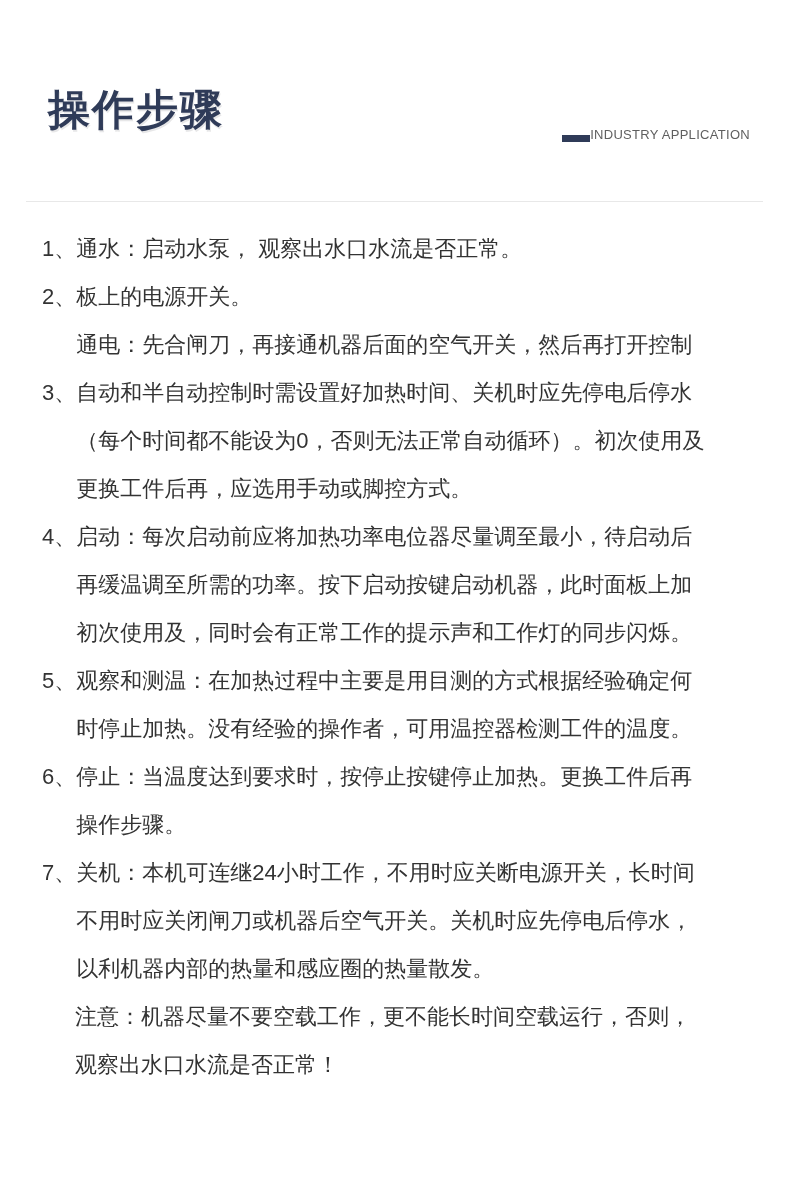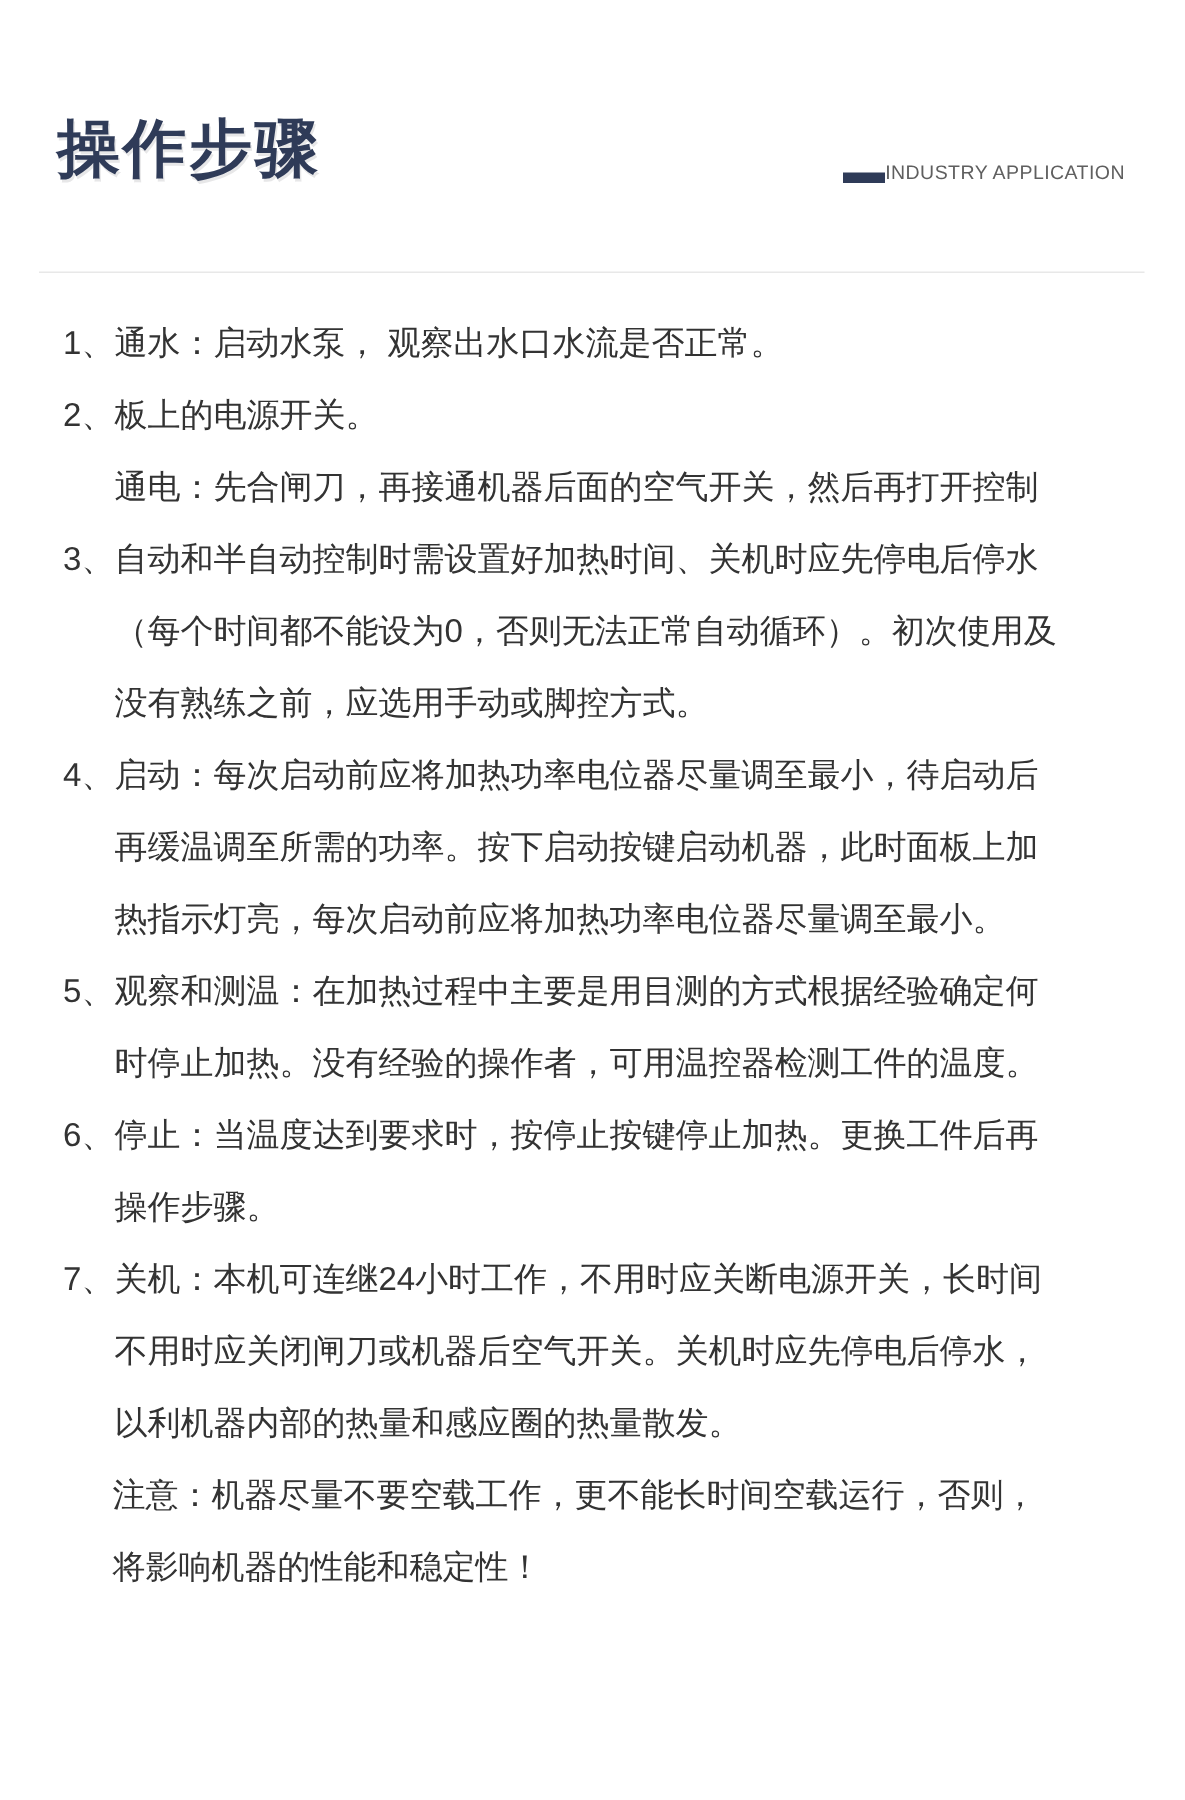--- a/index.html
+++ b/index.html
@@ -15,28 +15,27 @@
     background: #ffffff;
     overflow: hidden;
   }
   .header {
     display: flex;
     justify-content: space-between;
     align-items: stretch;
     padding: 78px 40px 0 38px;
   }
   .page-title {
-    margin: 0;
+    margin: 10px;
     font-size: 42px;
     line-height: 44px;
     font-weight: 700;
     color: #2f3b58;
     letter-spacing: 2px;
     text-shadow: 1px 2px 0 rgba(120,120,130,0.18);
-    font-family: Liberation Serif, serif;
   }
   .header-right {
     display: flex;
     flex-direction: row;
     align-items: flex-end;
     justify-content: space-between;
     padding-top: 1px;
   }
   .accent-bar {
     display: block;
@@ -109,30 +108,30 @@
         <div class="line">板上的电源开关。</div>
         <div class="line">通电：先合闸刀，再接通机器后面的空气开关，然后再打开控制</div>
       </div>
     </div>
 
     <div class="step">
       <span class="step-num">3、</span>
       <div class="step-lines">
         <div class="line">自动和半自动控制时需设置好加热时间、关机时应先停电后停水</div>
         <div class="line">（每个时间都不能设为0，否则无法正常自动循环）。初次使用及</div>
-        <div class="line">没有熟练之前，应选用手动或脚控方式。</div>
+        <div class="line">更换工件后再，应选用手动或脚控方式。</div>
       </div>
     </div>
 
     <div class="step">
       <span class="step-num">4、</span>
       <div class="step-lines">
         <div class="line">启动：每次启动前应将加热功率电位器尽量调至最小，待启动后</div>
         <div class="line">再缓温调至所需的功率。按下启动按键启动机器，此时面板上加</div>
-        <div class="line">热指示灯亮，每次启动前应将加热功率电位器尽量调至最小。</div>
+        <div class="line">初次使用及，同时会有正常工作的提示声和工作灯的同步闪烁。</div>
       </div>
     </div>
 
     <div class="step">
       <span class="step-num">5、</span>
       <div class="step-lines">
         <div class="line">观察和测温：在加热过程中主要是用目测的方式根据经验确定何</div>
         <div class="line">时停止加热。没有经验的操作者，可用温控器检测工件的温度。</div>
       </div>
     </div>
@@ -151,18 +150,18 @@
         <div class="line">关机：本机可连继24小时工作，不用时应关断电源开关，长时间</div>
         <div class="line">不用时应关闭闸刀或机器后空气开关。关机时应先停电后停水，</div>
         <div class="line">以利机器内部的热量和感应圈的热量散发。</div>
       </div>
     </div>
 
     <div class="step">
       <span class="step-num"></span>
       <div class="step-lines">
         <div class="line">注意：机器尽量不要空载工作，更不能长时间空载运行，否则，</div>
-        <div class="line">将影响机器的性能和稳定性！</div>
+        <div class="line">观察出水口水流是否正常！</div>
       </div>
     </div>
 
   </div>
 </div>
 
 </body></html>

